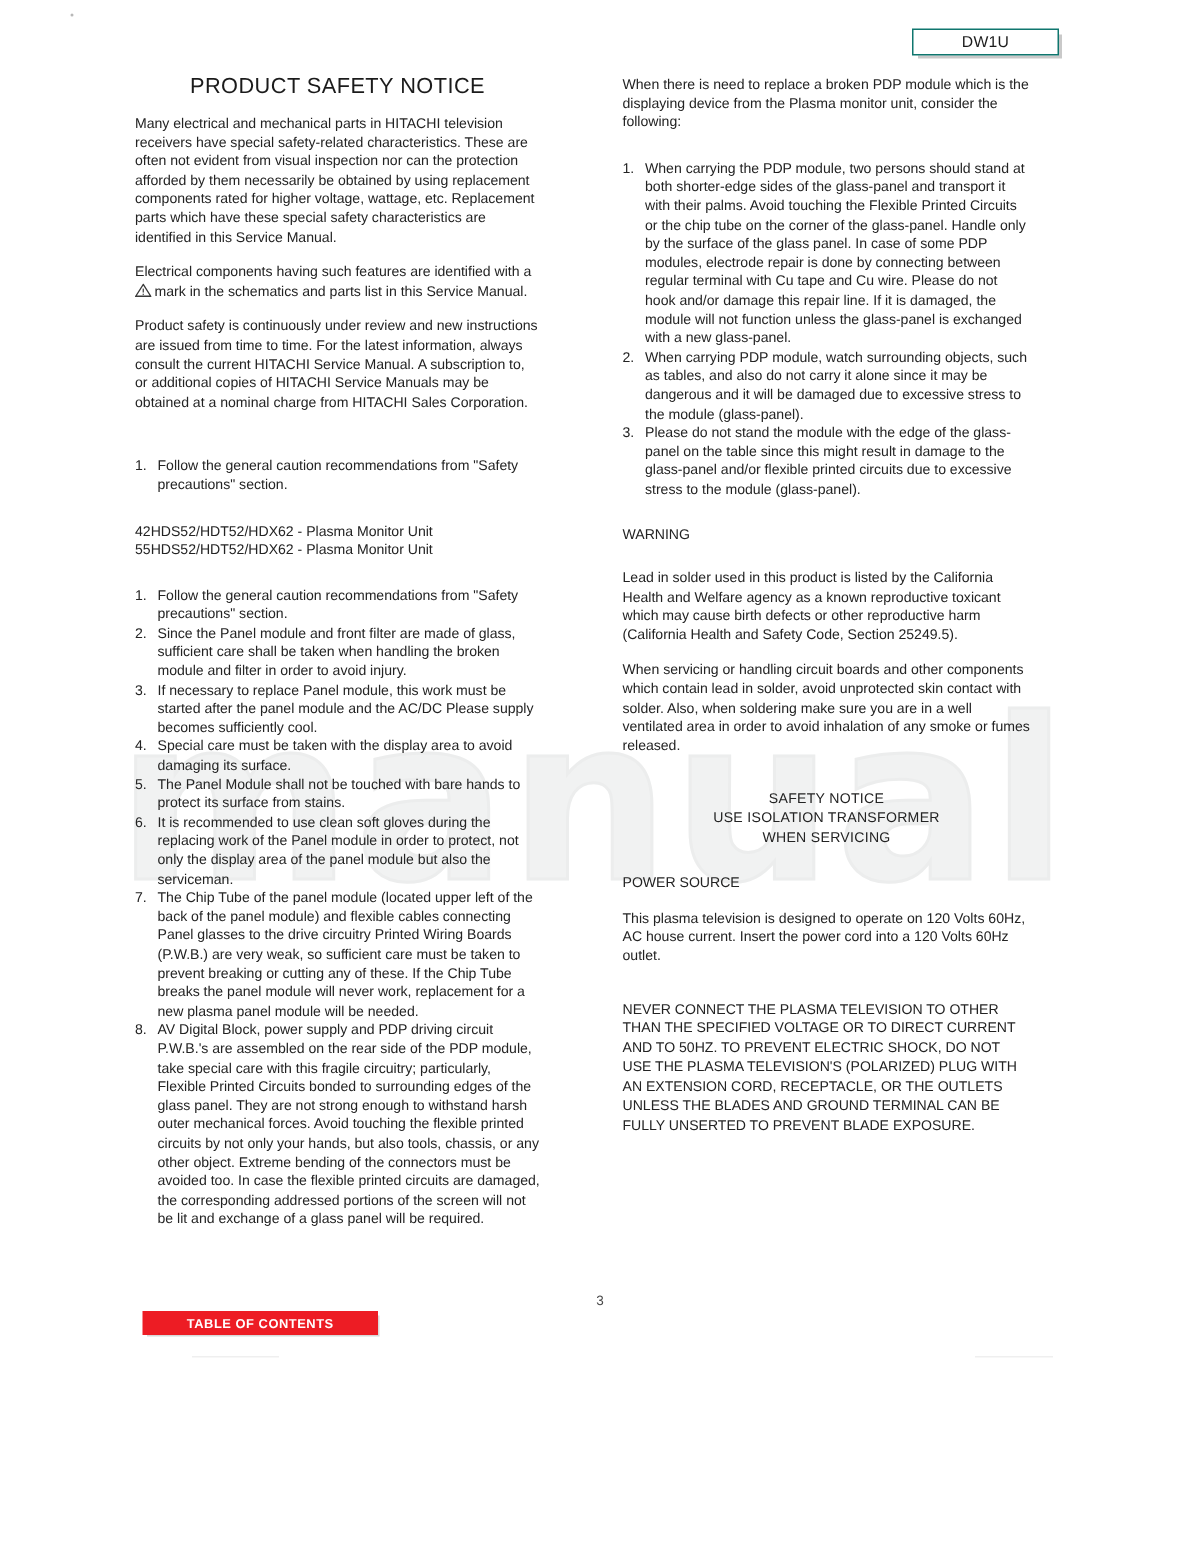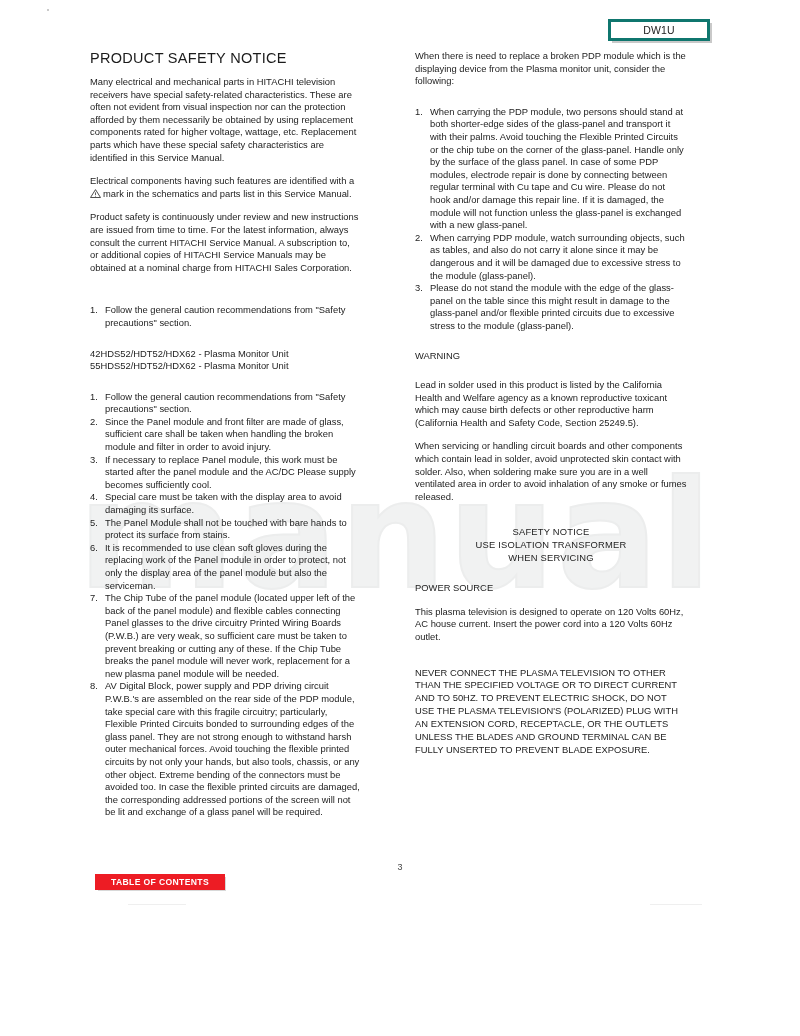--- a/index.html
+++ b/index.html
@@ -52,21 +52,21 @@
     overflow: hidden;
   }
 
   
   .model-box {
     position: absolute;
     left: 608px;
     top: 19px;
     width: 96px;
     height: 16px;
-    border: 3px solid #0f766e;
+    border: 1px solid #0f766e;
     background: #ffffff;
     box-shadow: 3px 3px 0 -1px #c9c9c9;
     display: flex;
     align-items: center;
     justify-content: center;
   }
   .model-box span {
     font-size: 10.5px;
     letter-spacing: .2px;
     color: #1b1b1b;
@@ -79,20 +79,21 @@
   }
   .col-left  { left: 90px;  width: 270px; }
   .col-right { left: 415px; width: 272px; }
 
   h1.page-title {
     font-size: 14.5px;
     font-weight: 400;
     letter-spacing: .3px;
     margin: 0 0 10px 0;
     color: #1b1b1b;
+    text-align: center;
   }
 
   p.para {
     font-size: 9.4px;
     line-height: 12.6px;
     margin: 0 0 11px 0;
     text-align: left;
     color: #232323;
   }
   p.para.tight { margin-bottom: 16px; }
@@ -174,21 +175,21 @@
     top: 862px;
     width: 800px;
     text-align: center;
     font-size: 9px;
     color: #4a4a4a;
   }
   .toc-button {
     position: absolute;
     left: 95px;
     top: 874px;
-    width: 130px;
+    width: 157px;
     height: 16px;
     background: #ed1c24;
     box-shadow: 2px 2px 0 -1px #d8d8d8;
     display: flex;
     align-items: center;
     justify-content: center;
   }
   .toc-button span {
     color: #ffffff;
     font-size: 8.6px;

